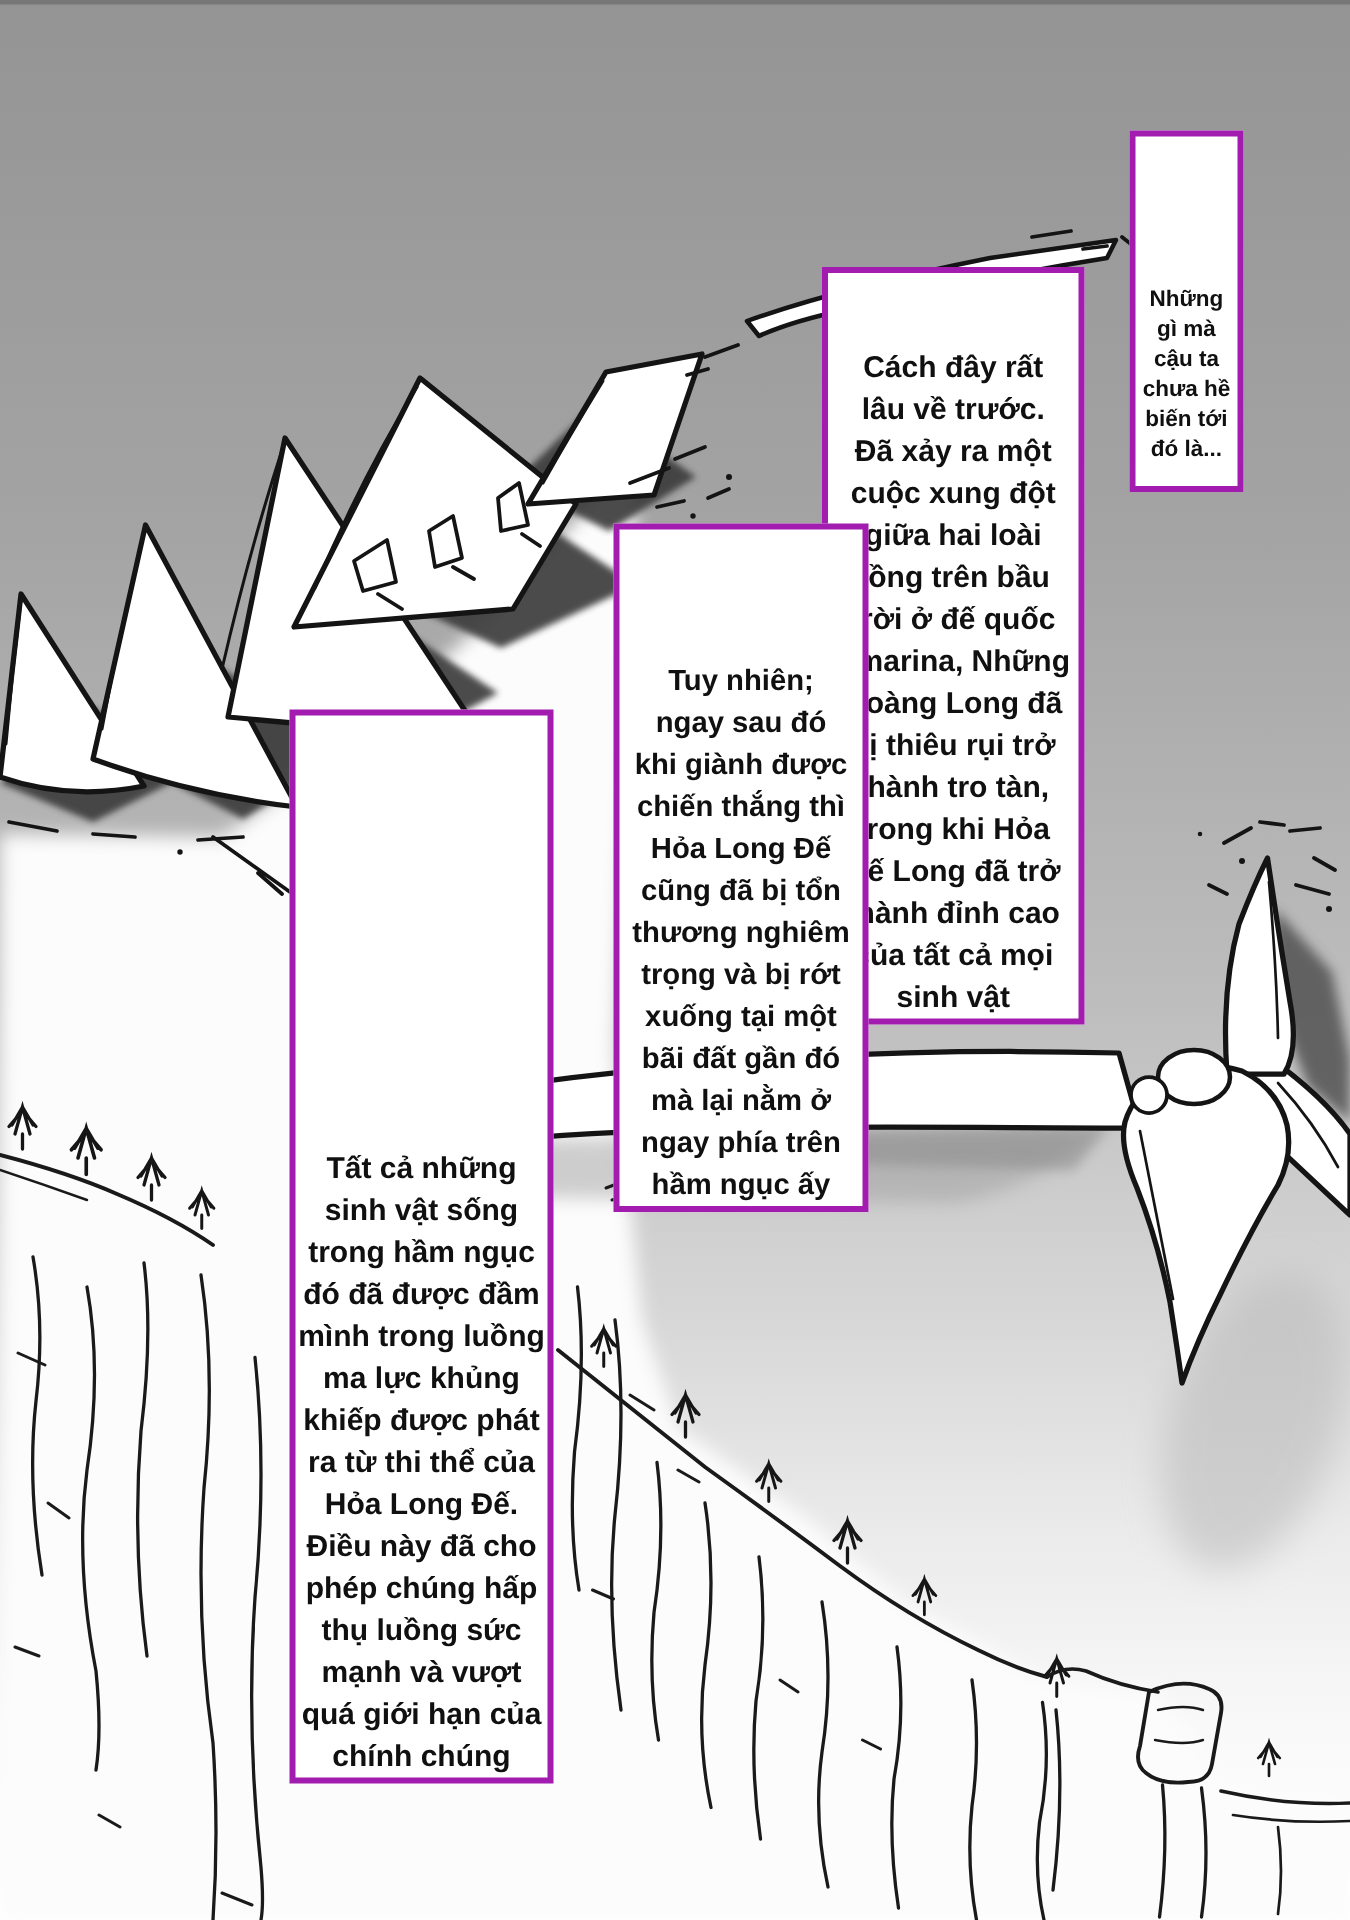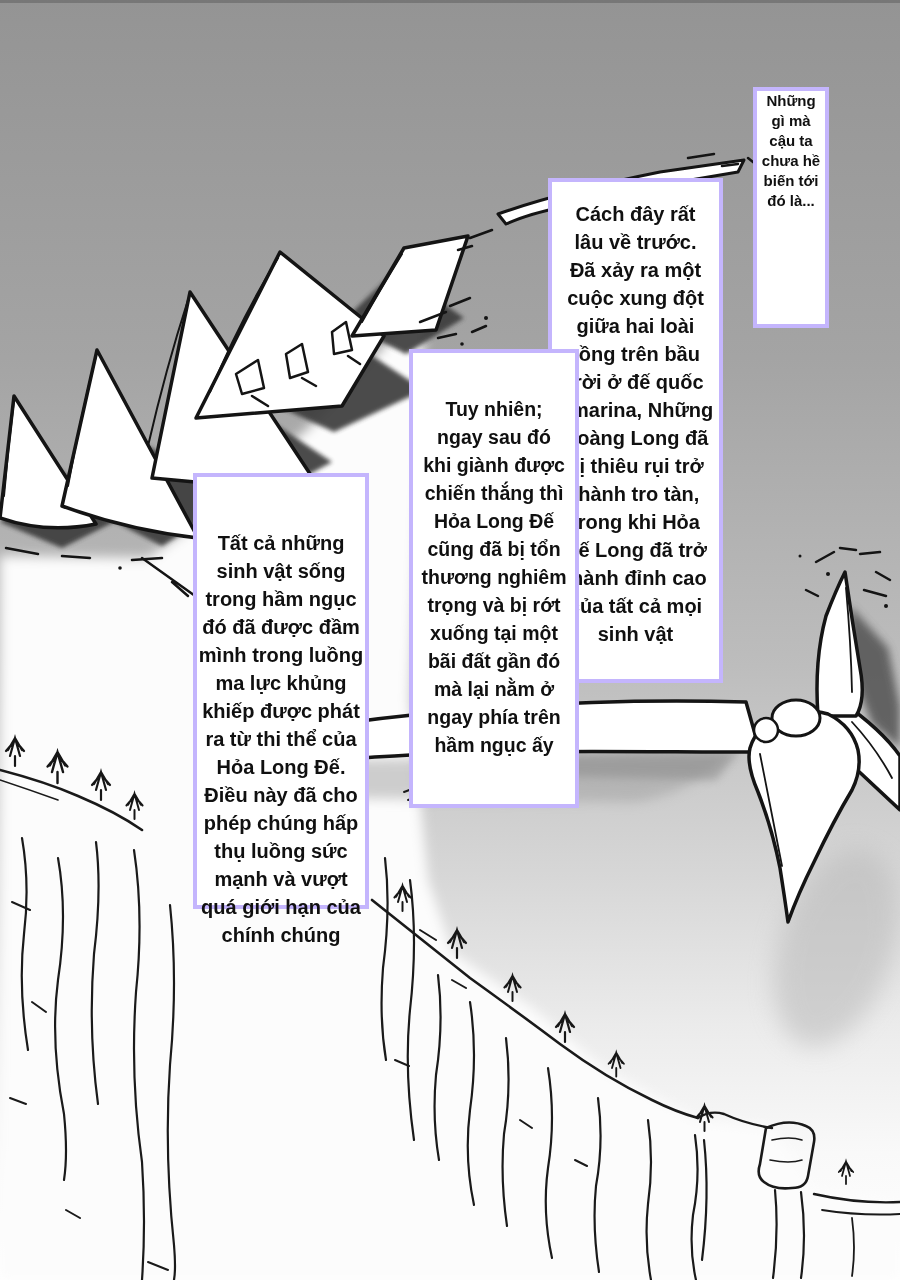--- a/index.html
+++ b/index.html
@@ -3,28 +3,28 @@
 <meta charset="utf-8">
 <style>
   html,body{margin:0;padding:0;background:#ffffff;}
   .stage{
     position:relative;width:900px;height:1280px;overflow:hidden;
     background:#ffffff;font-family:"Liberation Sans",sans-serif;
   }
   .art{position:absolute;left:0;top:0;width:900px;height:1280px;}
   .nbox{
     position:absolute;box-sizing:border-box;background:#ffffff;
-    border:4px solid #c4b5fd;color:#101010;font-weight:700;
-    display:flex;align-items:flex-start;justify-content:center;
+    border:4px solid #a21caf;color:#101010;font-weight:700;
+    display:flex;align-items:flex-end;justify-content:center;
     text-align:center;white-space:pre-line;letter-spacing:0;
   }
   #b1{left:753px;top:87px;width:76px;height:241px;font-size:15px;line-height:20px;padding-bottom:14px;}
   #b2{left:548px;top:178px;width:175px;height:505px;font-size:20px;line-height:28px;padding-top:18px;}
   #b3{left:409px;top:349px;width:170px;height:459px;font-size:19.5px;line-height:28px;padding-top:42px;}
-  #b4{left:193px;top:473px;width:176px;height:436px;font-size:20px;line-height:28px;padding-top:52px;}
+  #b4{left:193px;top:473px;width:176px;height:716px;font-size:20px;line-height:28px;padding-top:52px;}
 </style>
 </head>
 <body>
 
 <div class="stage">
 
   <svg class="art" viewBox="0 0 900 1280" aria-hidden="true">
     <defs>
       <linearGradient id="sky" x1="0" y1="0" x2="0" y2="1">
         <stop offset="0" stop-color="#949494"></stop>

